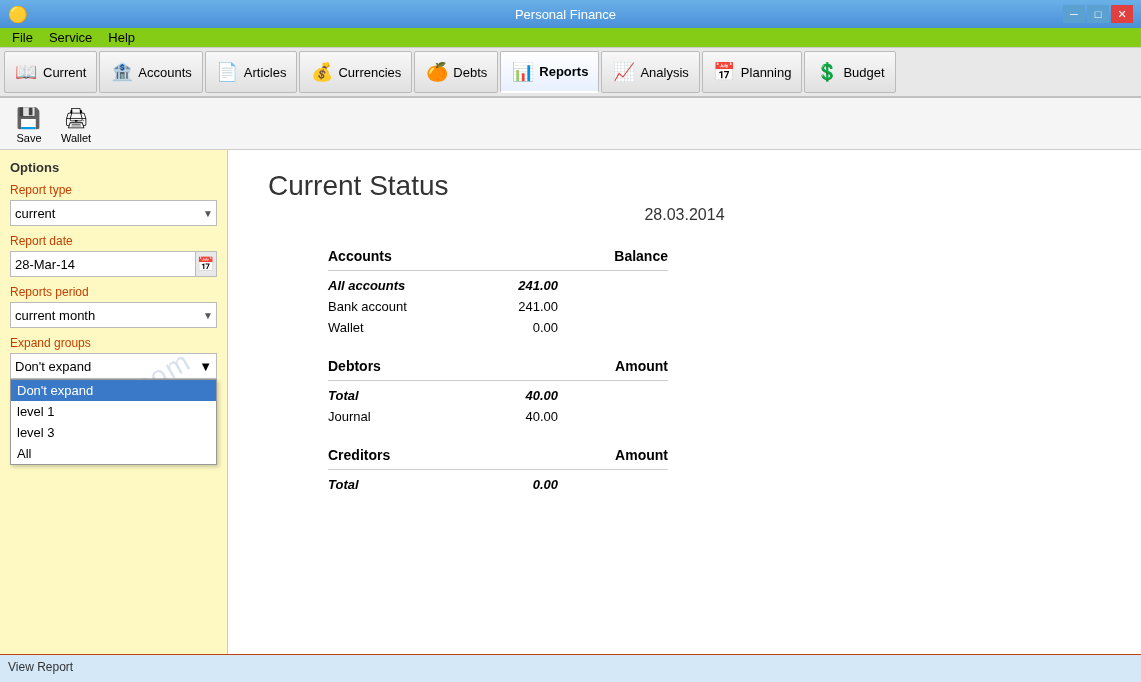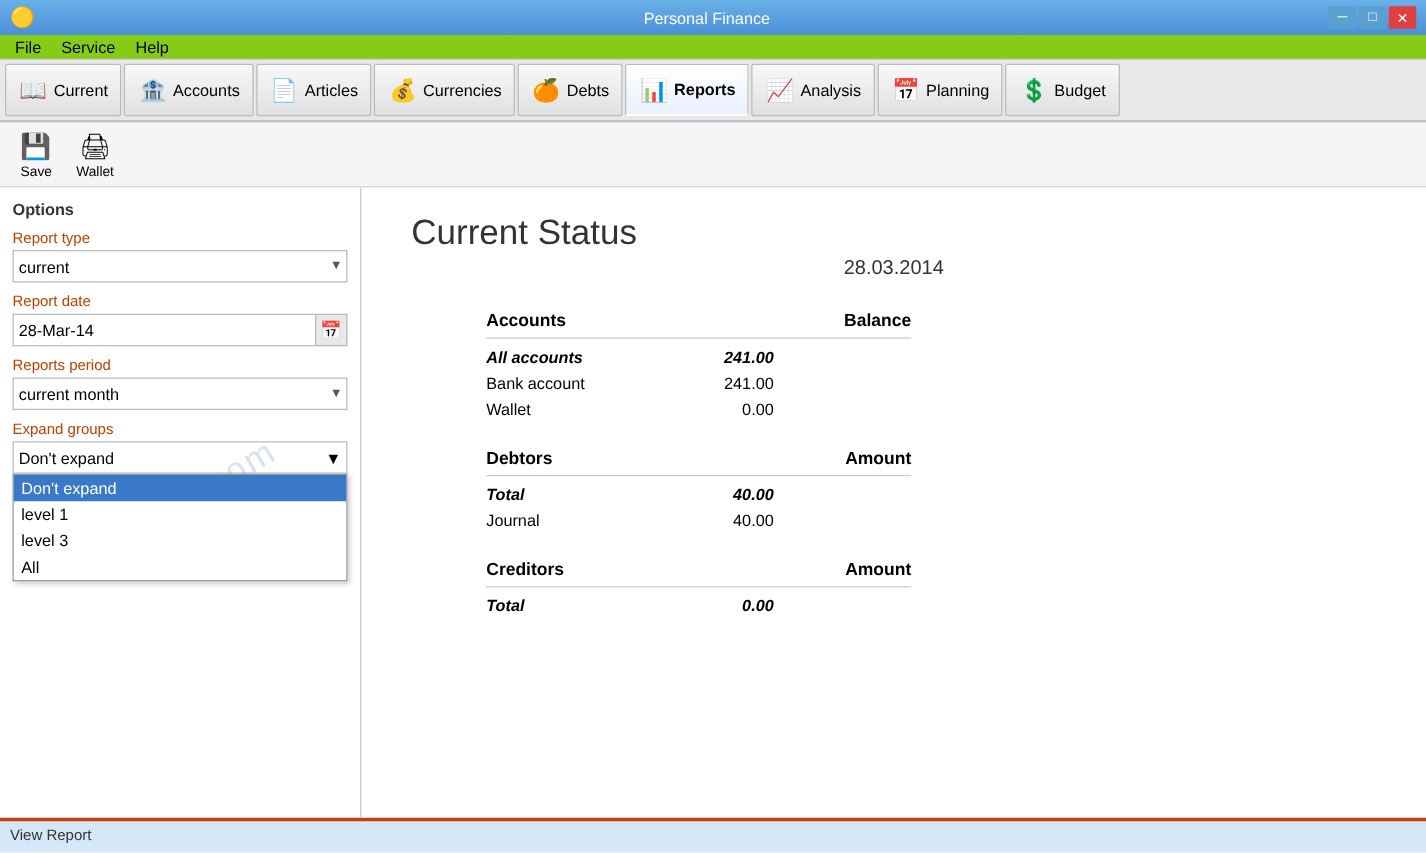--- a/index.html
+++ b/index.html
@@ -100,22 +100,22 @@
 
     
     .main-content {
       display: flex;
       height: calc(682px - 28px - 24px - 50px - 52px - 24px);
       background: #d4e8f7;
     }
 
     
     .left-panel {
-      width: 289px;
-      background: #ffffff;
+      width: 228px;
+      background: #fef9c3;
       border-right: 1px solid #ccc;
       padding: 10px;
       position: relative;
     }
     .options-title {
       font-weight: bold;
       font-size: 13px;
       margin-bottom: 8px;
       color: #333;
     }
@@ -268,21 +268,21 @@
     .col-value { text-align: right; min-width: 80px; }
 
     
     .status-bar {
       background: #d4e8f7;
       height: 24px;
       display: flex;
       align-items: center;
       padding: 0 8px;
       font-size: 12px;
-      border-top: 3px solid #c2410c;
+      border-top: 1px solid #c2410c;
       color: #333;
     }
   </style>
 </head>
 <body>
 
 <div class="title-bar">
   <div style="width:60px; display:flex; align-items:center;">
     <span style="font-size:16px;">🟡</span>
   </div>

